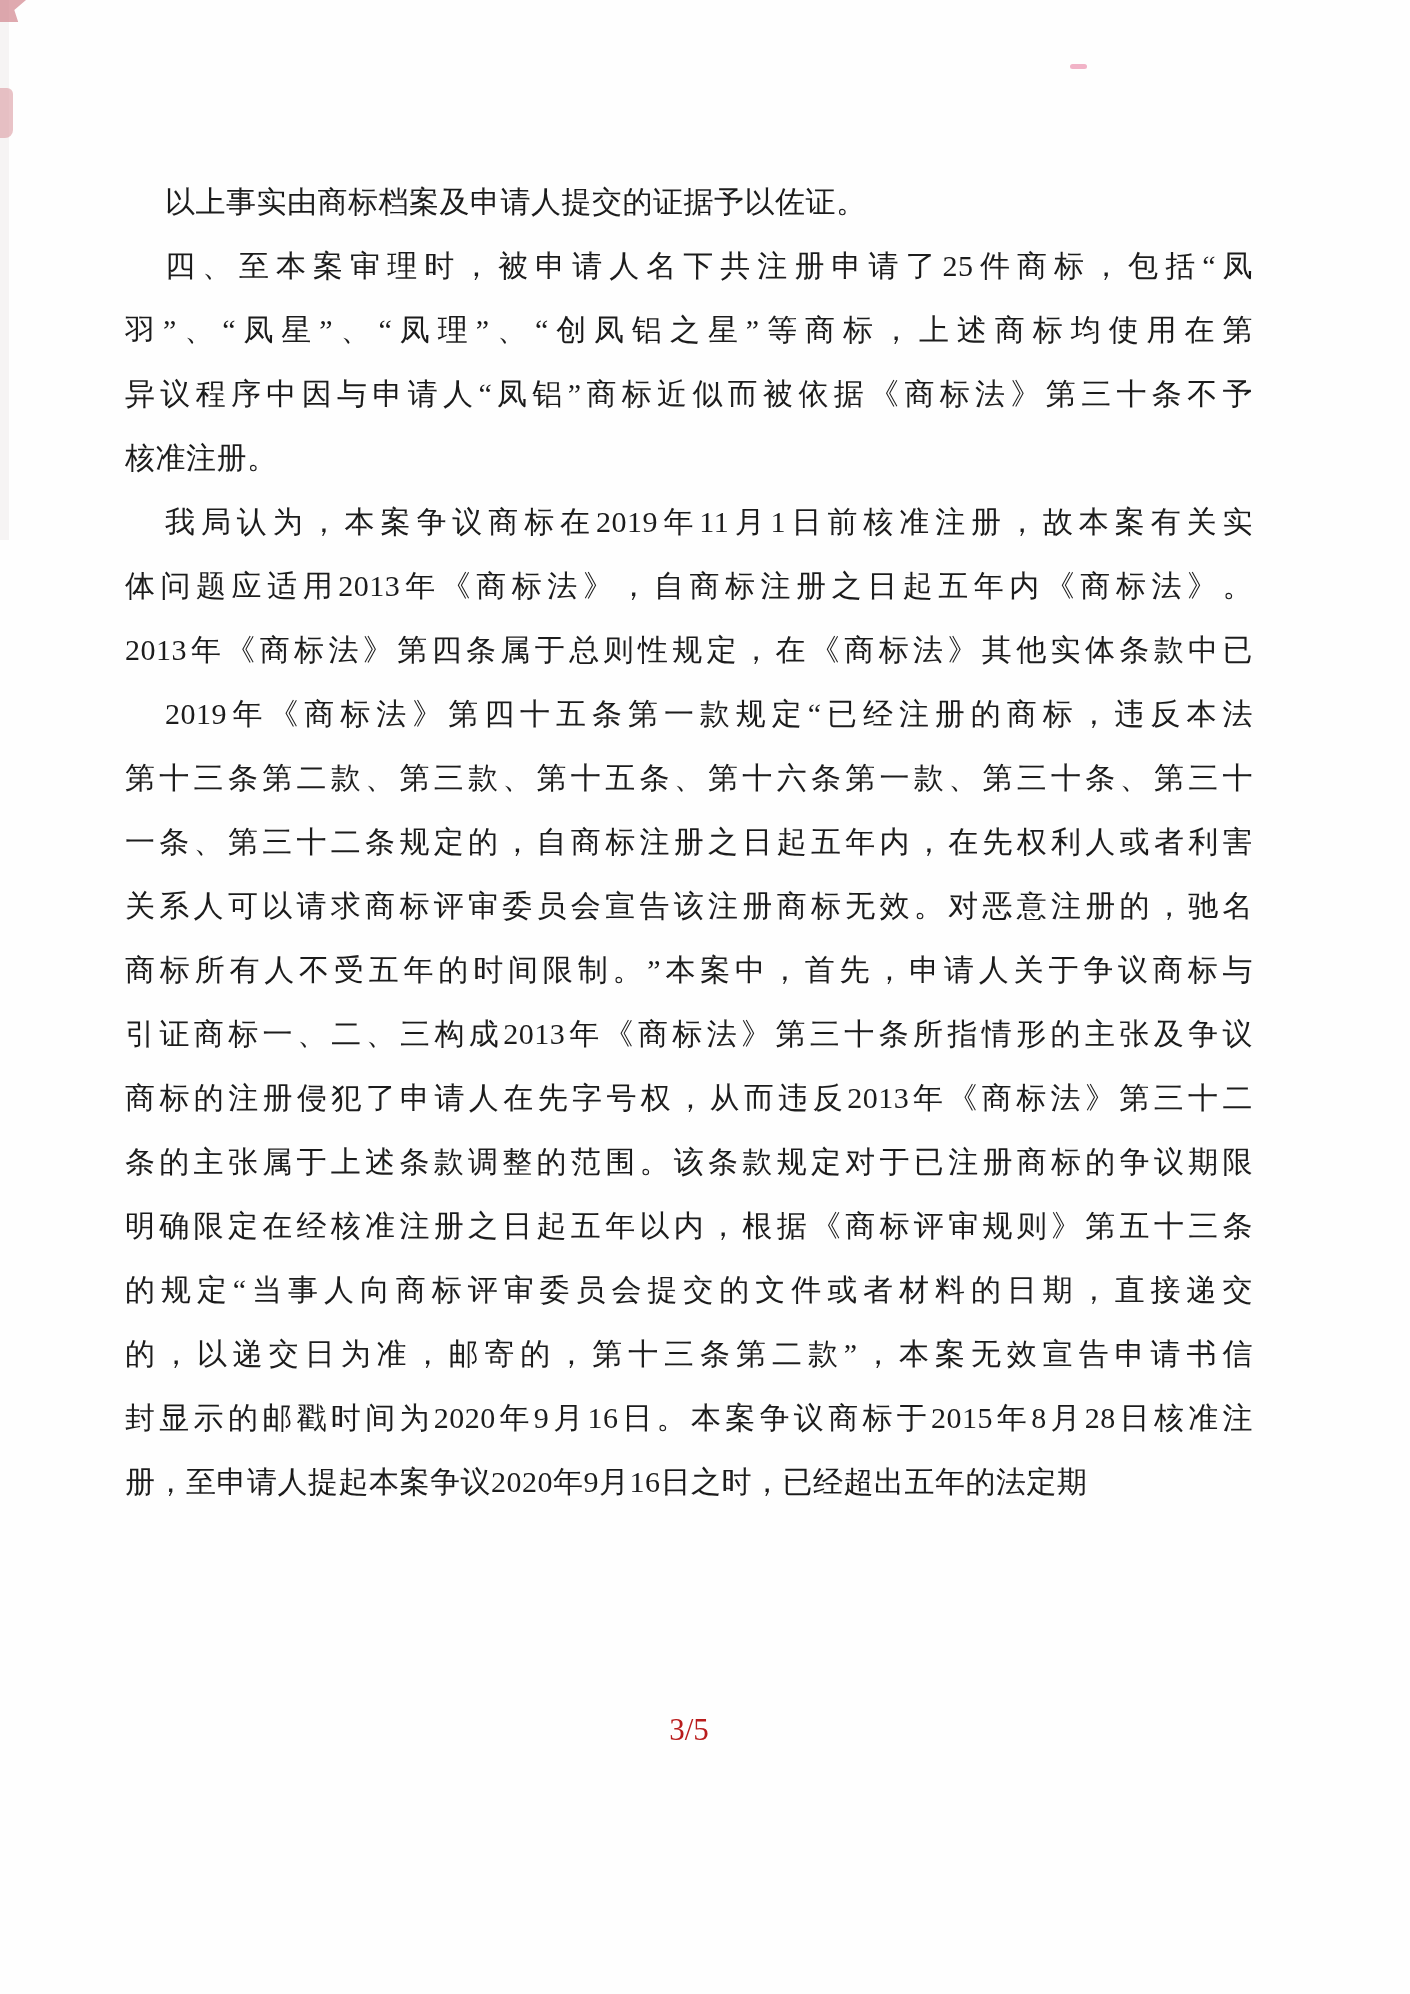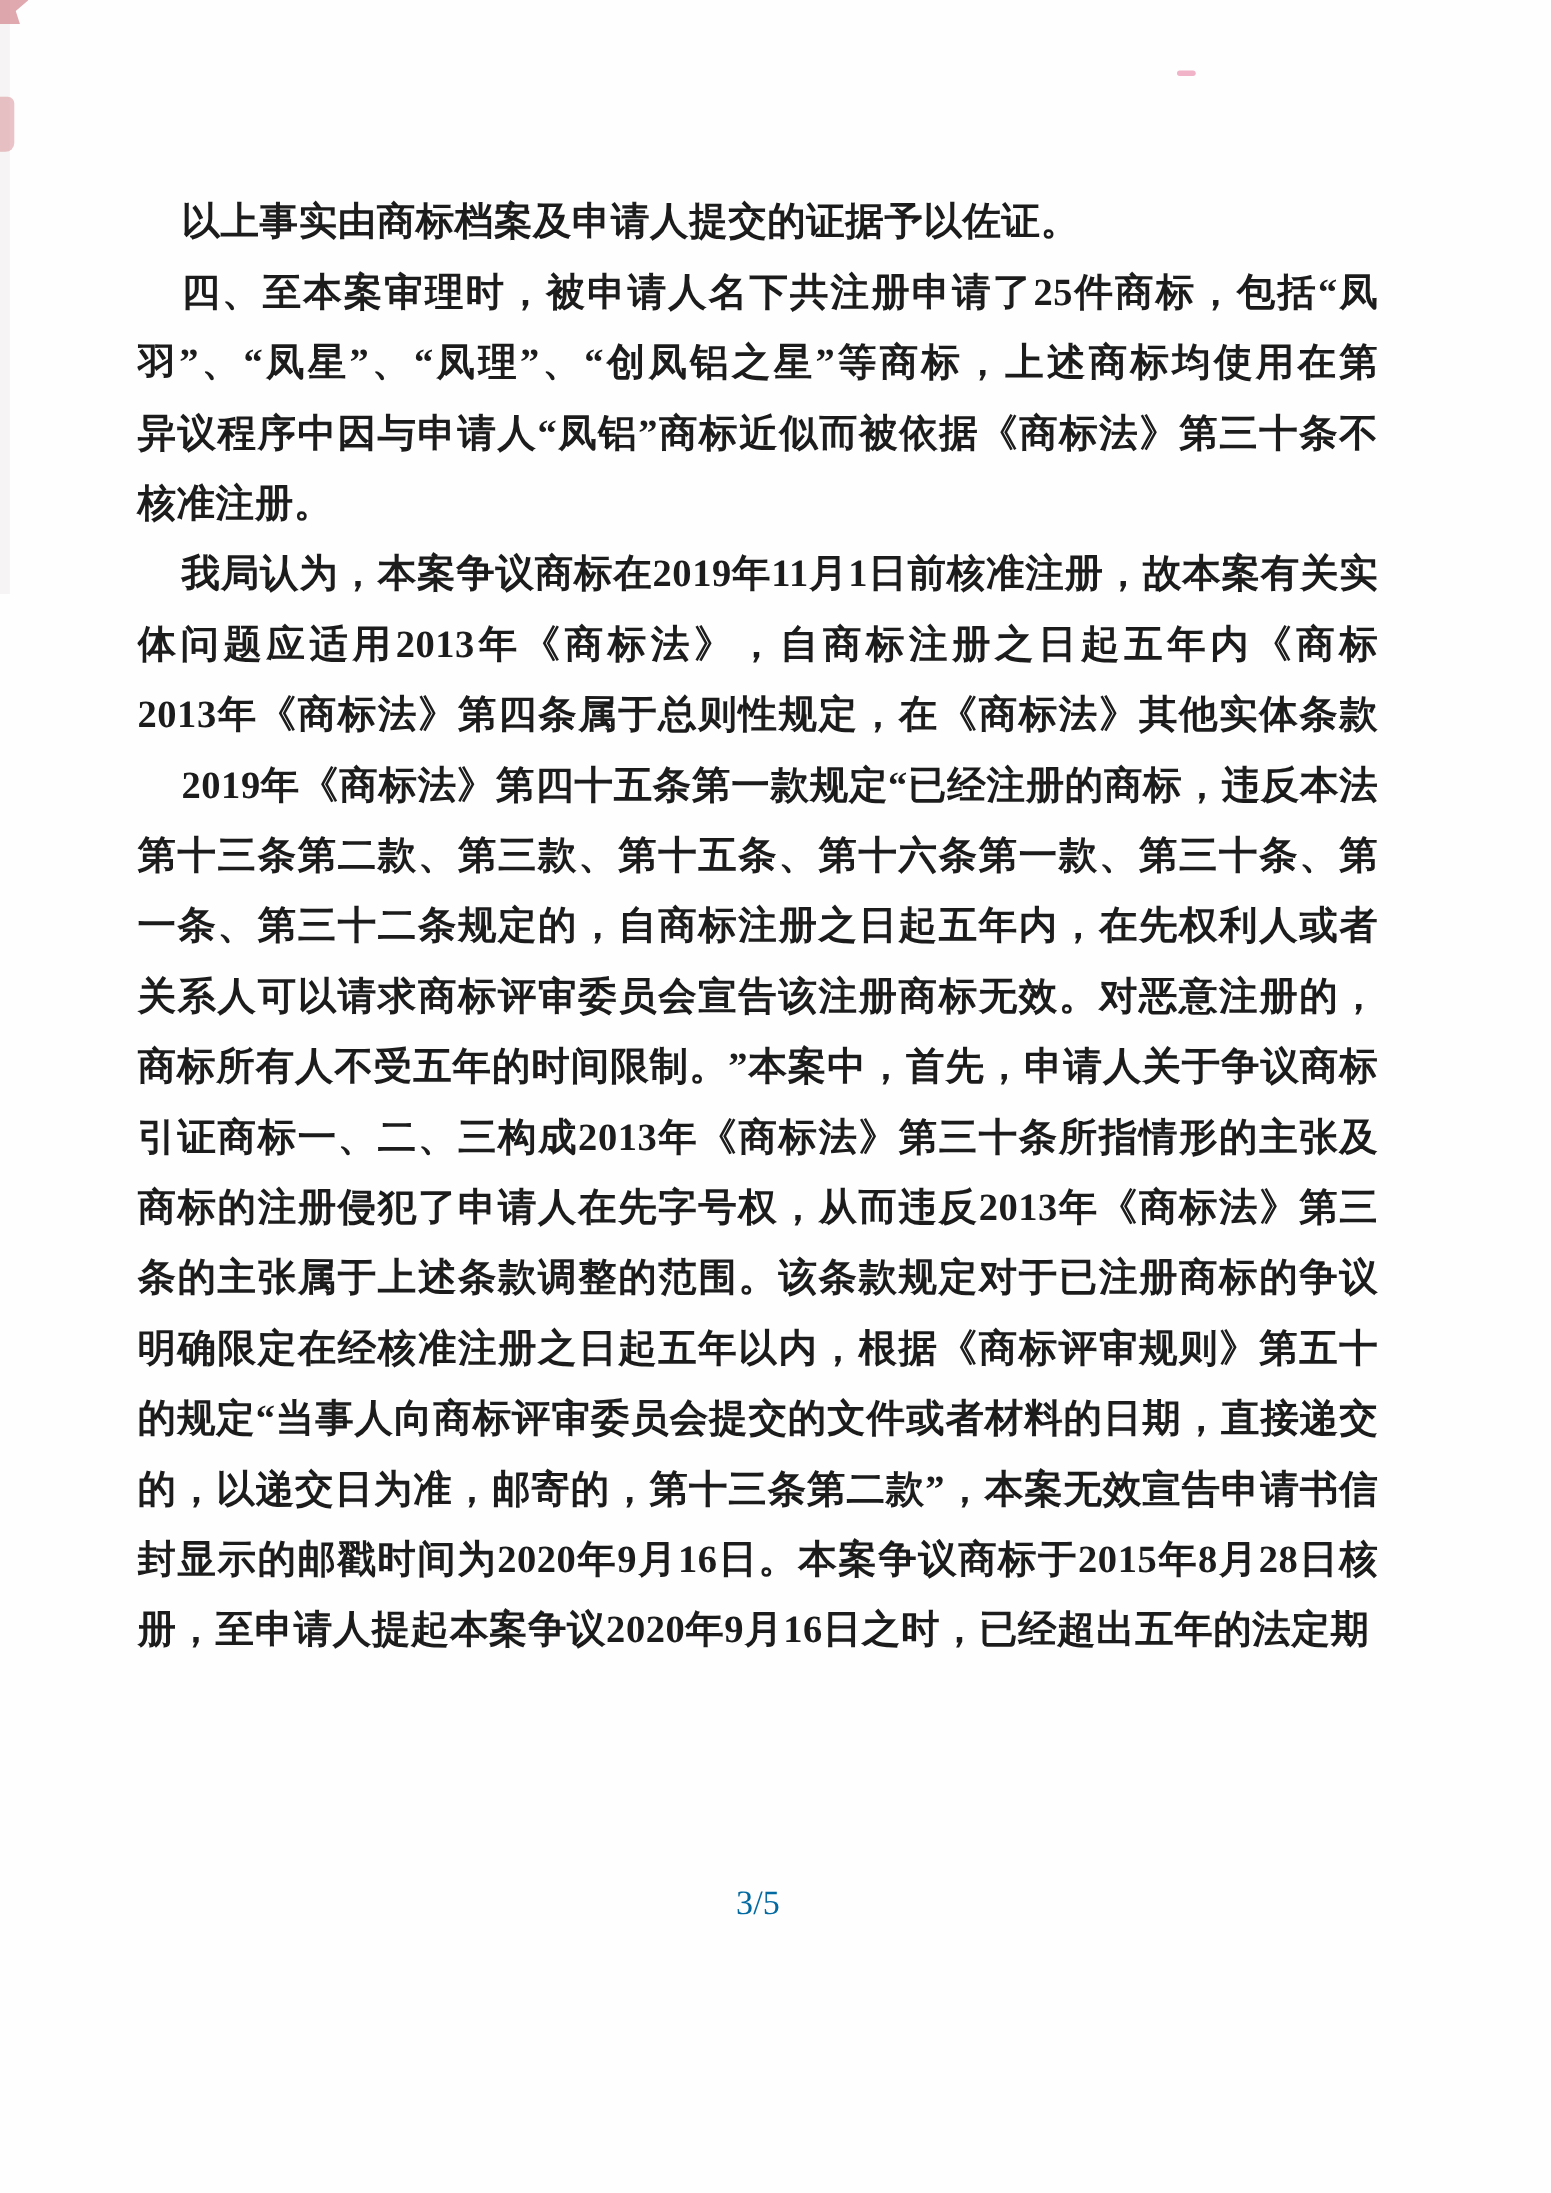--- a/index.html
+++ b/index.html
@@ -62,26 +62,25 @@
     opacity: 0.85;
     border-radius: 3px;
   }
   .text-block {
     position: absolute;
     left: 125px;
     top: 170px;
     width: 1128px;
   }
   .line {
-    font-size: 35px;
+    font-size: 30px;
     line-height: 64px;
     height: 64px;
     white-space: nowrap;
     letter-spacing: 0.5px;
-    font-weight: bold;
   }
   .line.justify {
     white-space: normal;
     text-align: justify;
     text-align-last: justify;
     height: 64px;
     overflow: hidden;
   }
   .line.indent {
     padding-left: 40px;
@@ -89,21 +88,21 @@
   .line.justify.indent {
     width: 1088px;
   }
   .page-number {
     position: absolute;
     left: 125px;
     top: 1712px;
     width: 1128px;
     text-align: center;
     font-size: 31px;
-    color: #0369a1;
+    color: #b91c1c;
   }
 </style>
 </head>
 <body>
 
 <div class="scan-page">
 
   <div class="edge-band"></div>
   <div class="mark-corner"></div>
   <div class="mark-left"></div>

